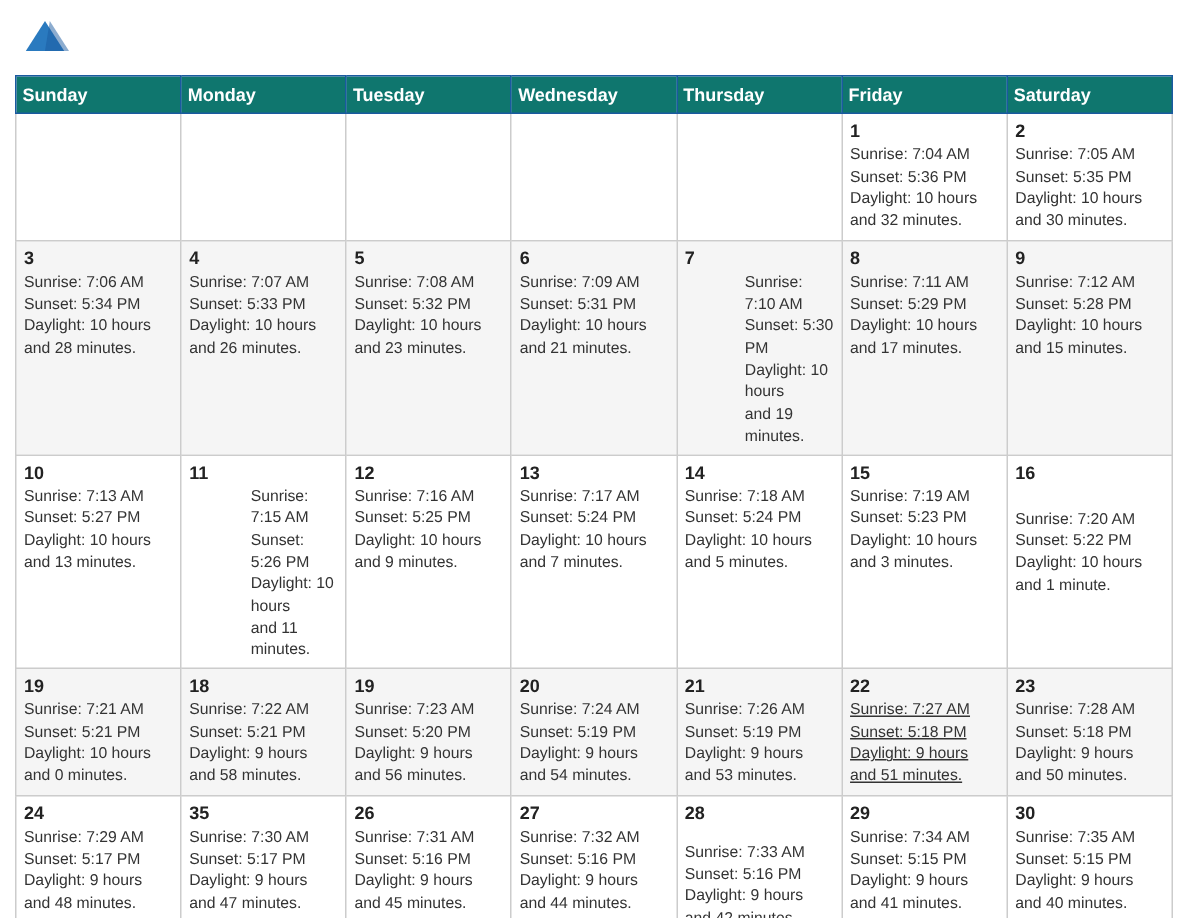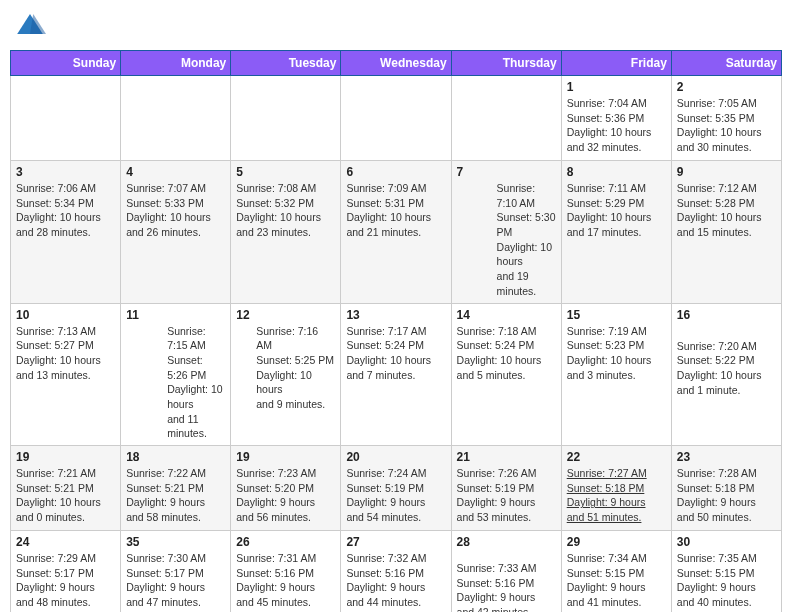--- a/index.html
+++ b/index.html
@@ -52,24 +52,24 @@
     .location {
       font-size: 16px;
       color: #555;
     }
     .calendar {
       width: 100%;
       border-collapse: collapse;
       font-size: 11px;
     }
     .calendar th {
-      background: #8b5cf6;
+      background: #0f766e;
       color: #fff;
       padding: 5px 4px;
-      text-align: right;
+      text-align: left;
       font-size: 12px;
       font-weight: bold;
       border: 1px solid #1a5a9f;
     }
     .calendar td {
       vertical-align: top;
       padding: 4px 5px;
       border: 1px solid #ccc;
       width: 110px;
       min-height: 80px;
@@ -212,21 +212,21 @@
         </td>
         <td>
           <span class="day-num">11</span>
           <div class="day-info" style="white-space: pre-line; margin-left: 41px;">Sunrise: 7:15 AM
 Sunset: 5:26 PM
 Daylight: 10 hours
 and 11 minutes.</div>
         </td>
         <td>
           <span class="day-num">12</span>
-          <div class="day-info" style="white-space: pre-line; margin-left: 20px;">Sunrise: 7:16 AM
+          <div class="day-info" style="white-space: pre-line;">Sunrise: 7:16 AM
 Sunset: 5:25 PM
 Daylight: 10 hours
 and 9 minutes.</div>
         </td>
         <td>
           <span class="day-num">13</span>
           <div class="day-info" style="white-space: pre-line;">Sunrise: 7:17 AM
 Sunset: 5:24 PM
 Daylight: 10 hours
 and 7 minutes.</div>

